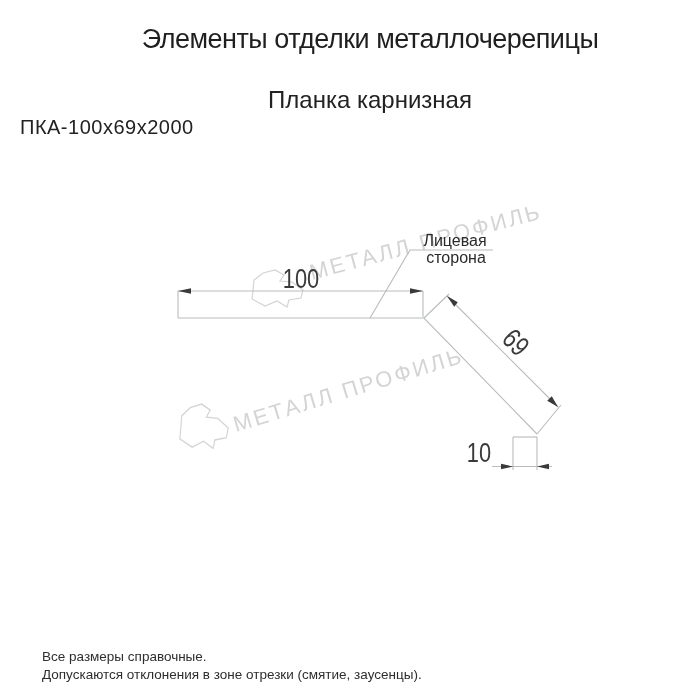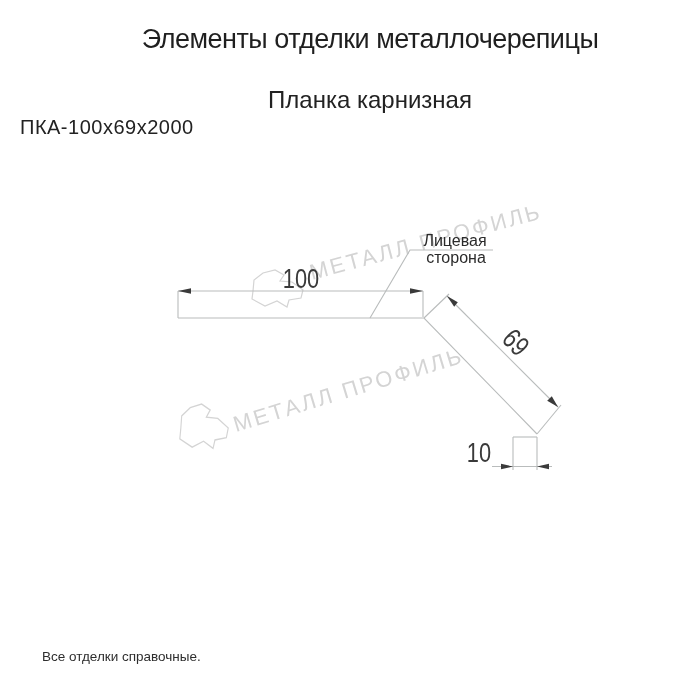--- a/index.html
+++ b/index.html
@@ -84,16 +84,17 @@
       <text transform="translate(459,462) scale(0.78,1)">10</text>
     </g>
 
     <g text-anchor="middle" fill="#2a2a2a">
       <text class="label-text" x="435" y="246">Лицевая</text>
       <text class="label-text" x="436" y="263">сторона</text>
     </g>
   </svg>
 
   <div class="footer">
-    <div>Все отделки справочные.</div>
+    <div>Все размеры справочные.</div>
+    <div>Допускаются отклонения в зоне отрезки (смятие, заусенцы).</div>
   </div>
 
 </div>
 
 </body></html>

